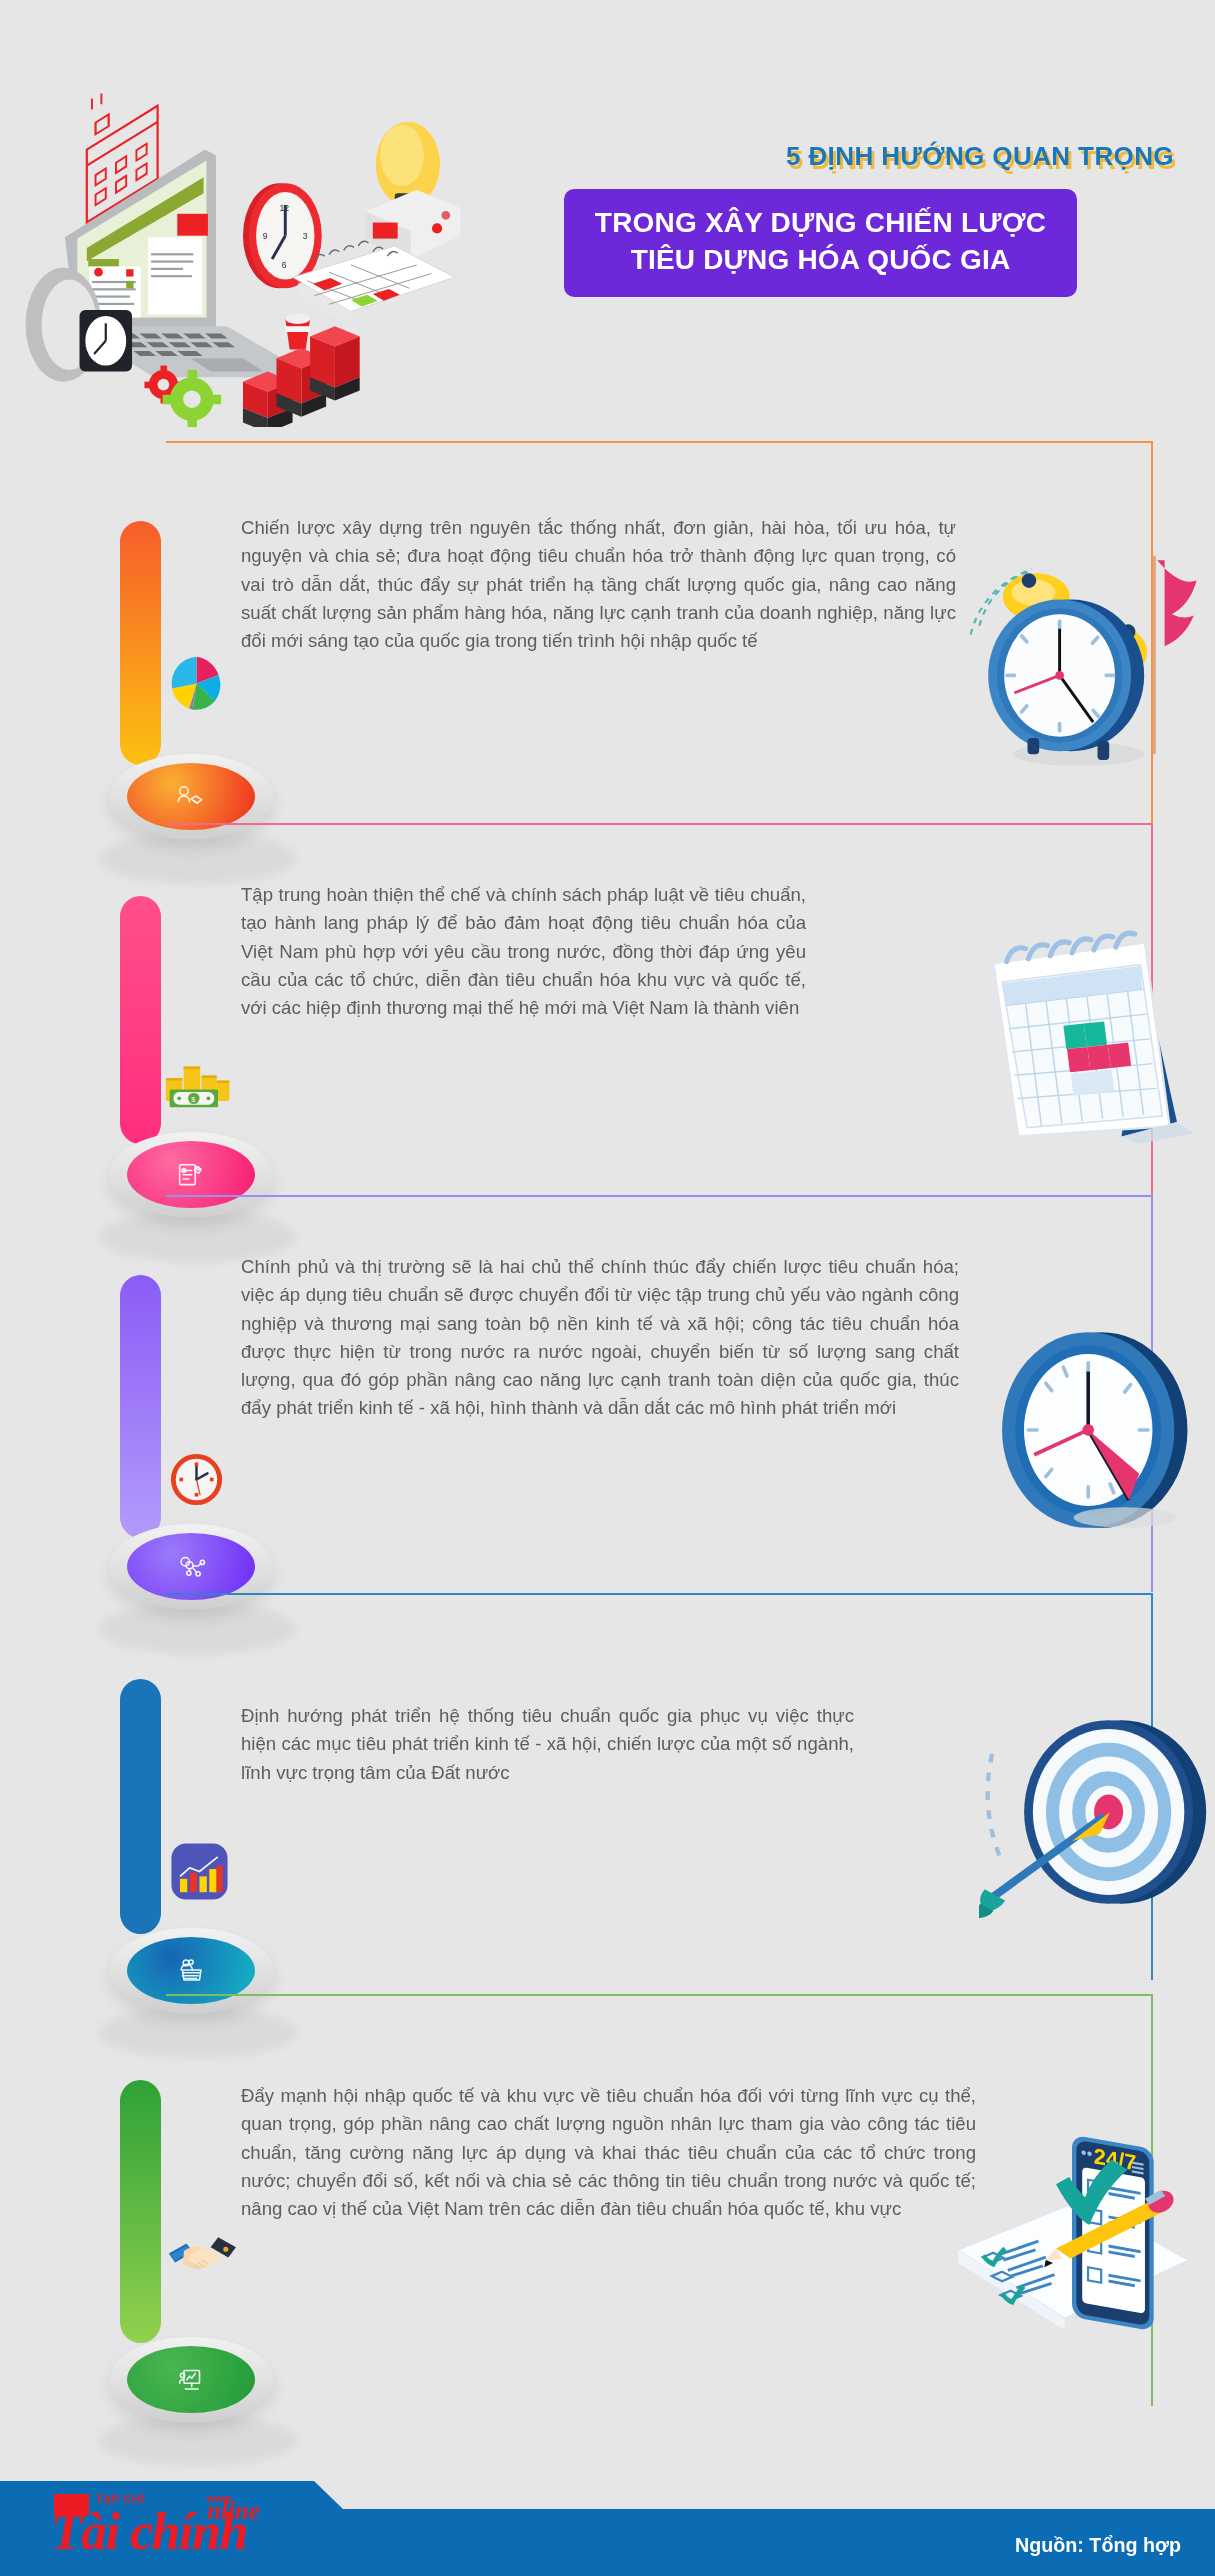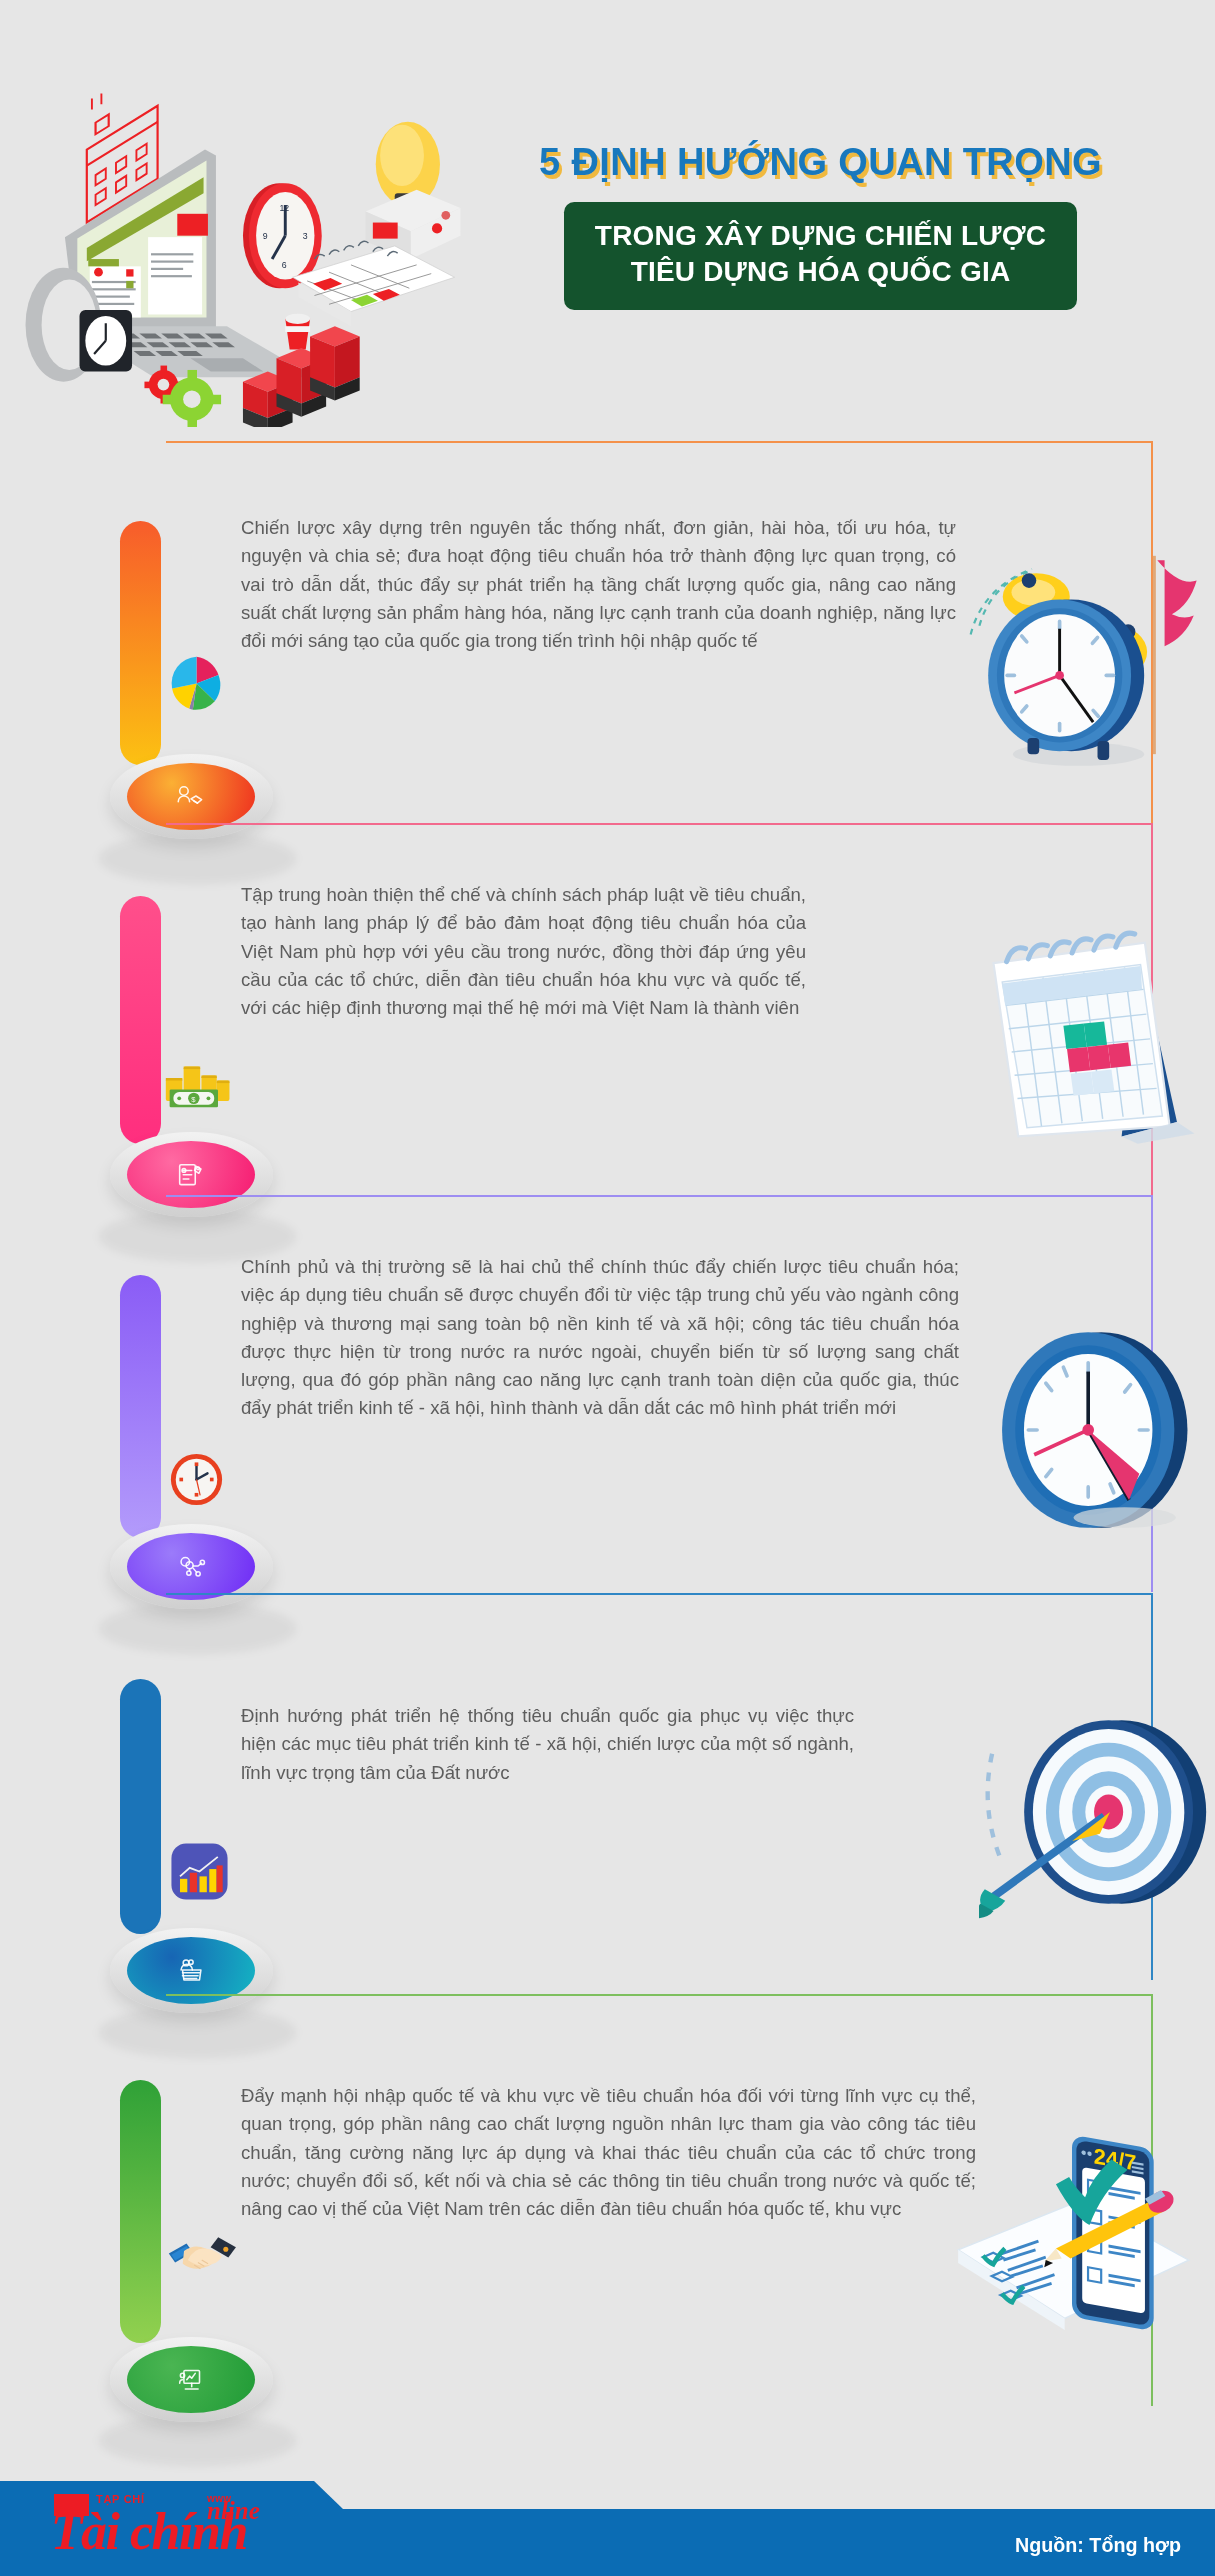--- a/index.html
+++ b/index.html
@@ -27,32 +27,33 @@
     left: 8px; top: 40px;
     width: 467px; height: 387px;
   }
   .title-wrap {
     position: absolute;
     left: 467px; top: 143px;
     width: 707px;
     text-align: center;
   }
   .title-main {
-    font-size: 38px;
+    font-size: 26px;
     font-weight: bold;
     letter-spacing: 0.4px;
     color: #1878bd;
     text-shadow: 2.9px 3.6px 0 #f0b93f;
     line-height: 1.05;
     white-space: nowrap;
+    text-align: right;
   }
   .title-box {
     display: inline-block;
     margin-top: 19px;
-    background: #14532d;
+    background: #6d28d9;
     border-radius: 10.2px;
     padding: 16px 31px 19px 31px;
   }
   .title-sub1, .title-sub2 {
     color: #ffffff;
     font-size: 28px;
     font-weight: bold;
     line-height: 1.30;
     white-space: nowrap;
     letter-spacing: 0.2px;

